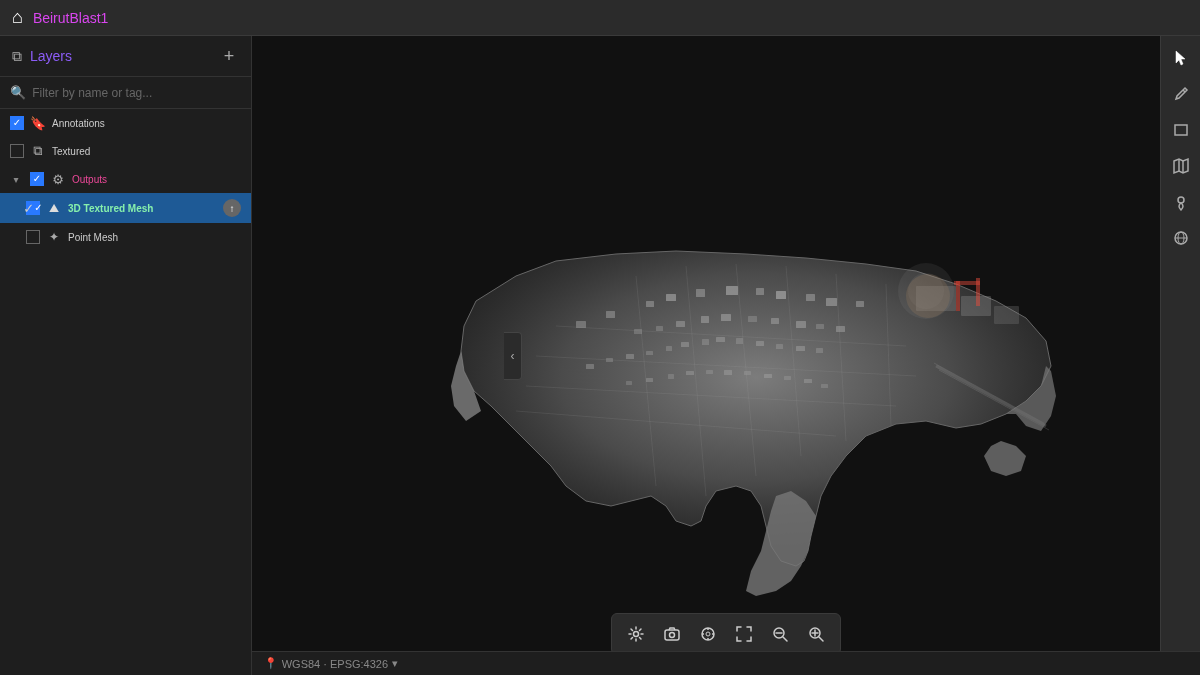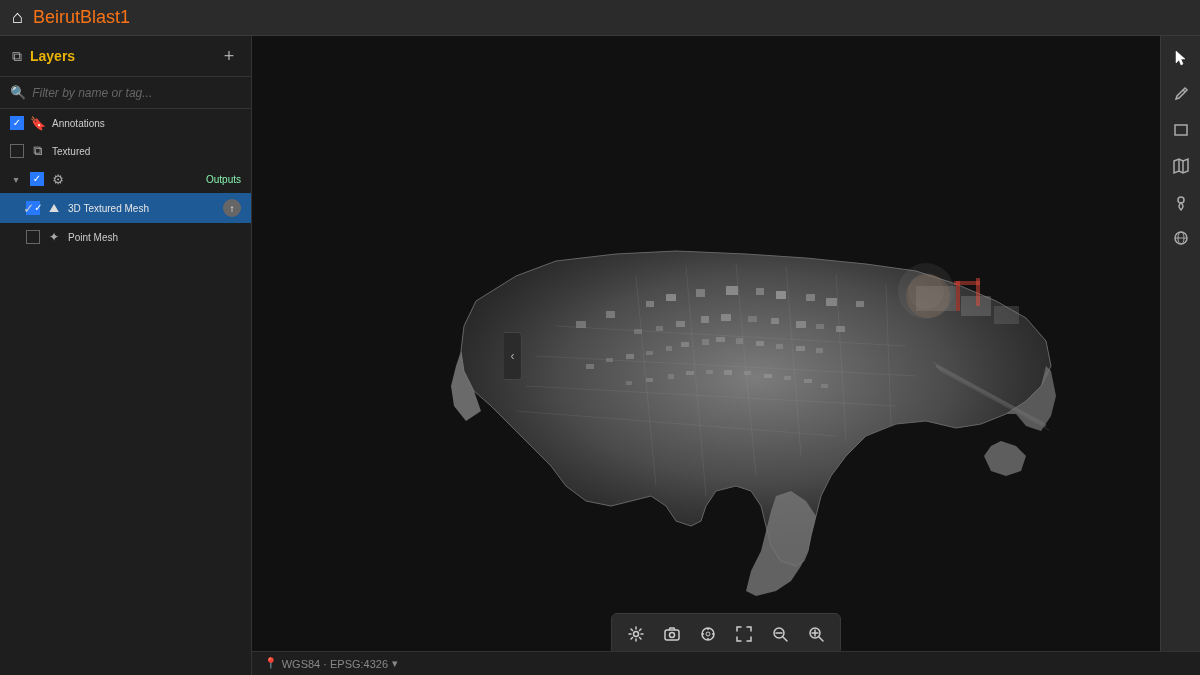--- a/index.html
+++ b/index.html
@@ -17,22 +17,22 @@
     #titlebar {
       display: flex;
       align-items: center;
       height: 36px;
       background: #2b2b2b;
       padding: 0 12px;
       gap: 10px;
       border-bottom: 1px solid #3a3a3a;
     }
     #titlebar .title-text {
-      color: #f97316;
-      font-size: 18px;
+      color: #d946ef;
+      font-size: 14px;
       font-weight: 500;
     }
 
     
     #layout {
       display: flex;
       height: calc(675px - 36px);
     }
 
     
@@ -53,41 +53,40 @@
       justify-content: space-between;
       padding: 10px 12px;
       border-bottom: 1px solid #333;
     }
     .layers-header .layers-left {
       display: flex;
       align-items: center;
       gap: 8px;
     }
     .layers-title {
-      color: #eab308;
+      color: #8b5cf6;
       font-size: 14px;
-      font-weight: 700;
+      font-weight: 400;
     }
 
     
     .search-container {
       padding: 8px 10px;
       border-bottom: 1px solid #333;
       display: flex;
       align-items: center;
       gap: 6px;
     }
     .search-container input {
       background: transparent;
       border: none;
       outline: none;
       color: #aaa;
       font-size: 12px;
       width: 100%;
-      font-style: italic;
     }
     .search-container input::placeholder {
       color: #666;
     }
 
     
     .layer-list {
       flex: 1;
       overflow-y: auto;
     }
@@ -135,22 +134,21 @@
       flex-shrink: 0;
       font-size: 13px;
     }
 
     .layer-label {
       color: #ccc;
       font-size: 10px;
       flex: 1;
     }
     .layer-label.bold {
-      color: #86efac;
-      text-align: right;
+      color: #ec4899;
     }
 
     .chevron {
       width: 12px;
       height: 12px;
       display: inline-flex;
       align-items: center;
       justify-content: center;
       font-size: 10px;
       color: #888;
@@ -348,21 +346,21 @@
       <div class="layer-group-item">
         <span class="chevron">▾</span>
         <div class="checkbox checked"></div>
         <span class="layer-icon" style="color:#aaa;">⚙</span>
         <span class="layer-label bold">Outputs</span>
       </div>
 
       <div class="layer-group-item indented selected">
         <div class="checkbox checked" style="background:#2979ff;border-color:#2979ff;">✓</div>
         <span class="layer-icon" style="color:#ddd;font-size:12px;">⛰</span>
-        <span class="layer-label" style="color:#e5e5e5;">3D Textured Mesh</span>
+        <span class="layer-label" style="color:#86efac;font-weight:bold;">3D Textured Mesh</span>
         <div class="upload-icon">↑</div>
       </div>
 
       <div class="layer-group-item indented">
         <div class="checkbox"></div>
         <span class="layer-icon" style="color:#aaa;font-size:12px;">✦</span>
         <span class="layer-label">Point Mesh</span>
       </div>
 
     </div>

